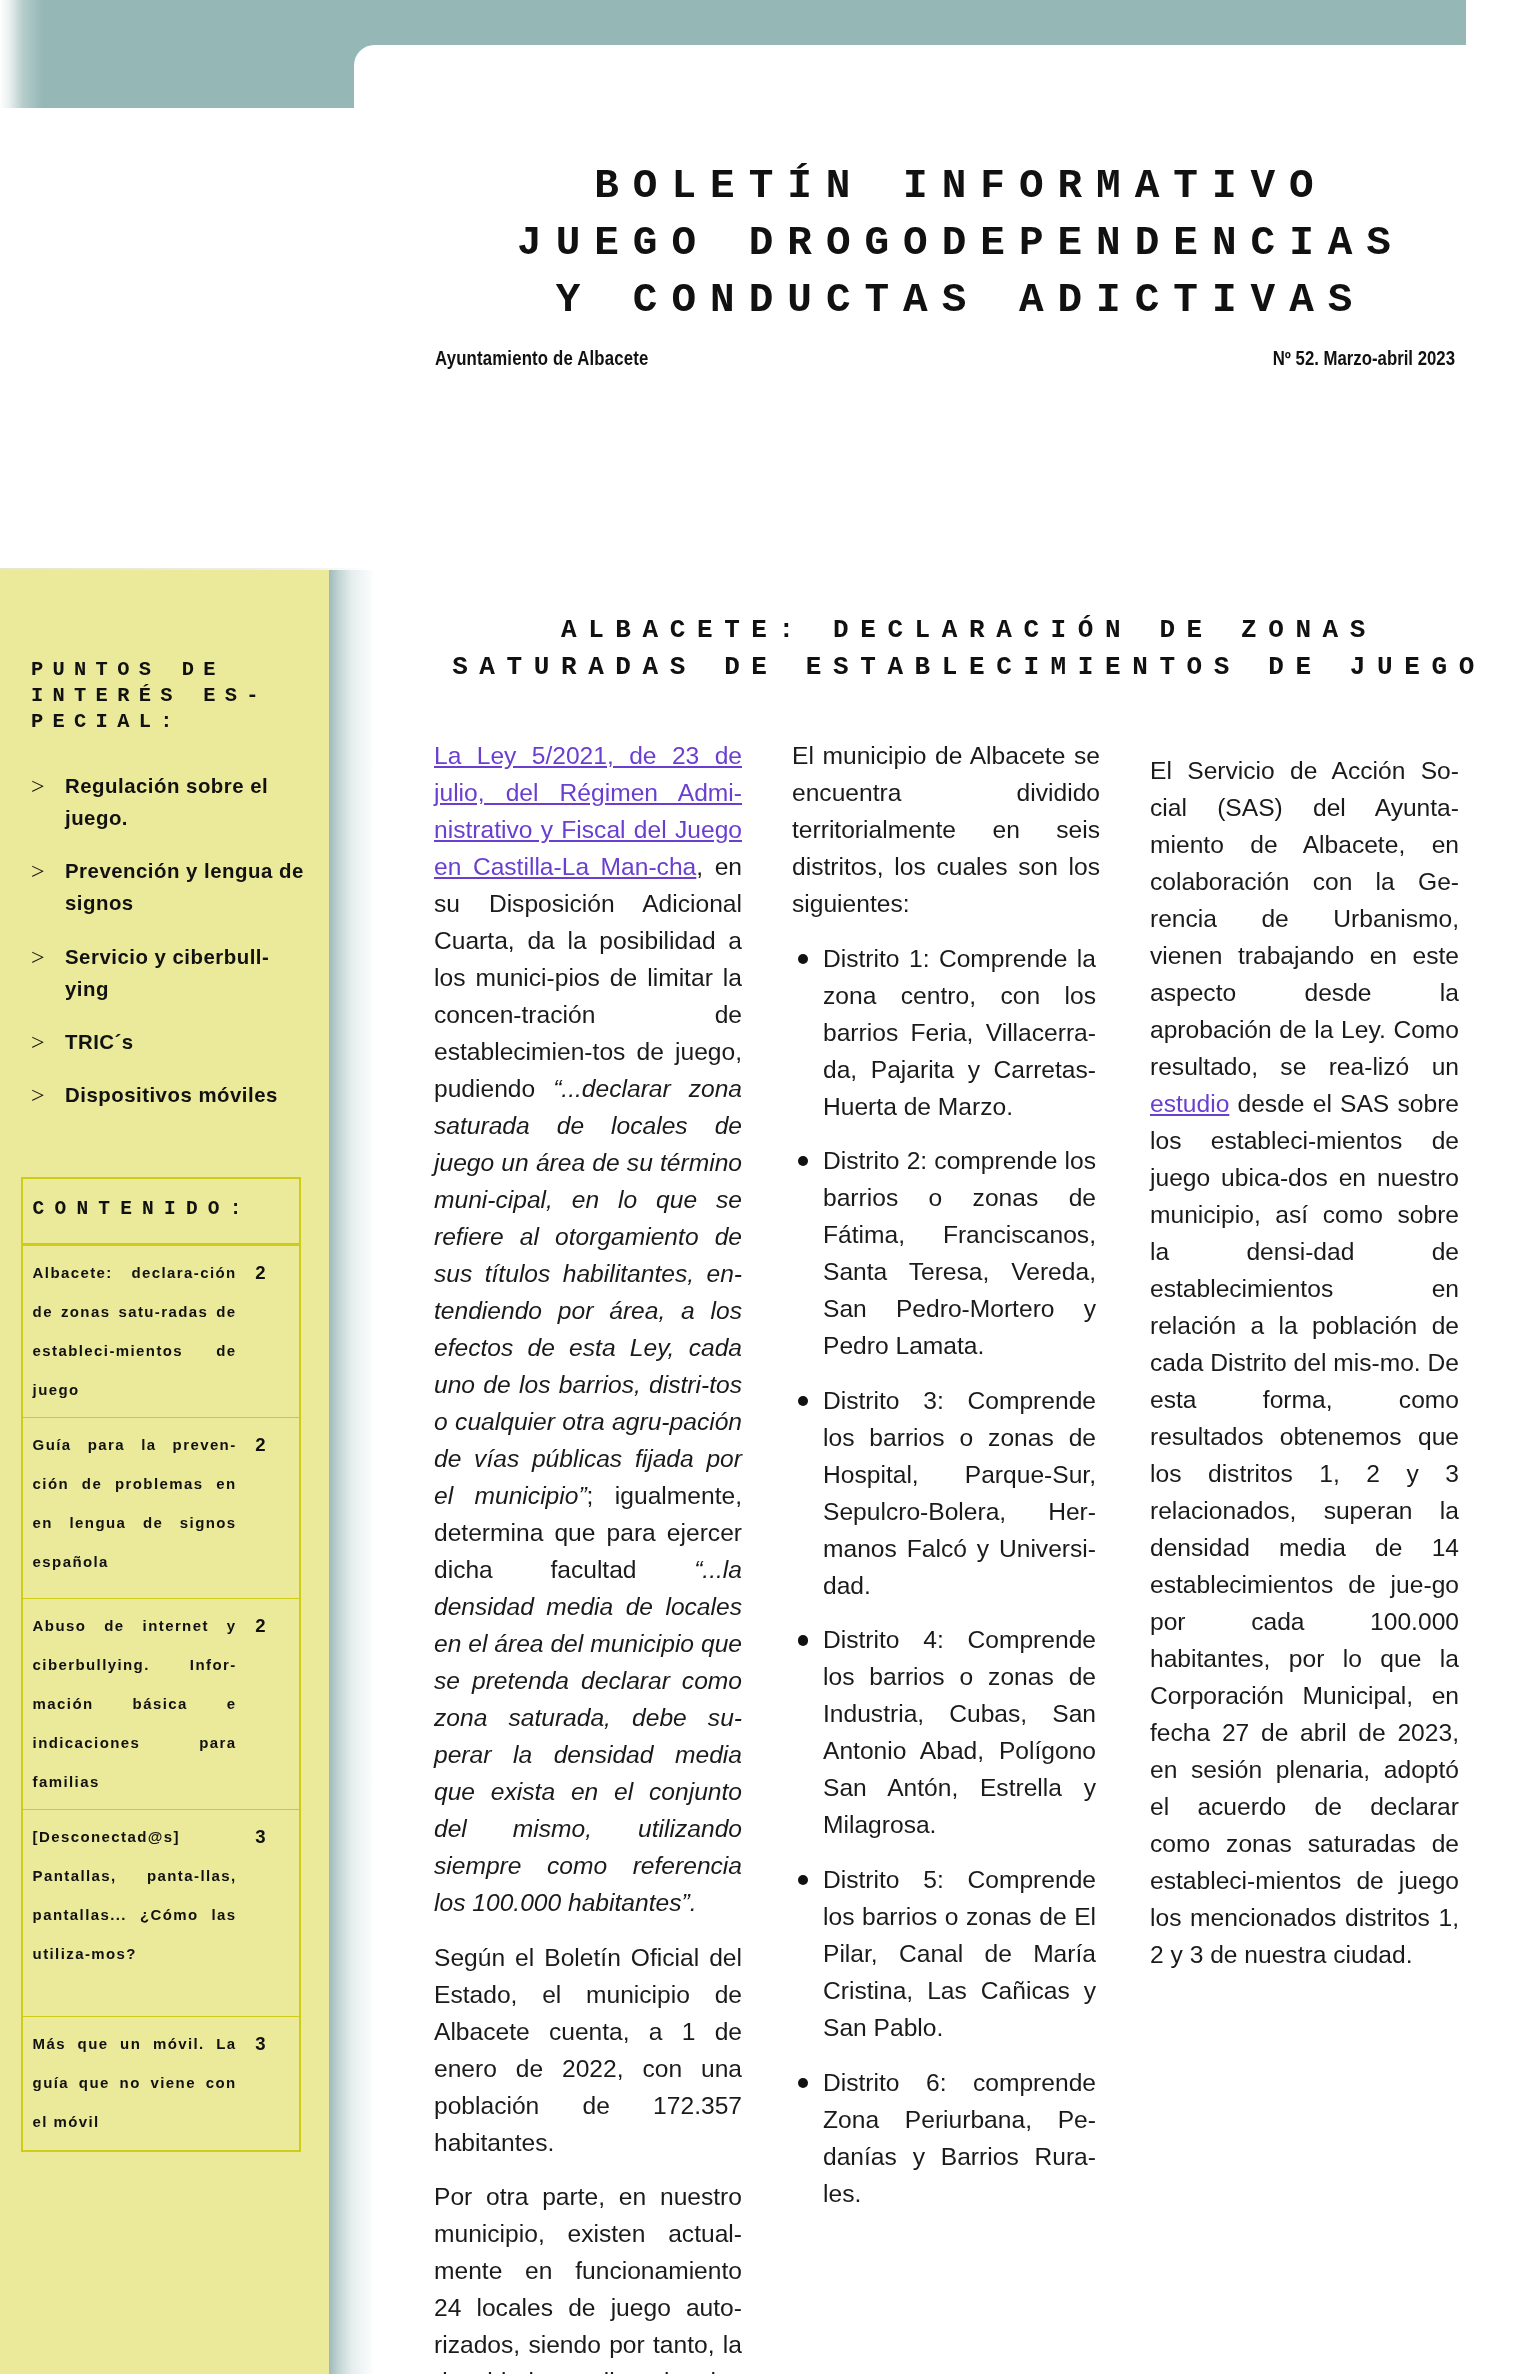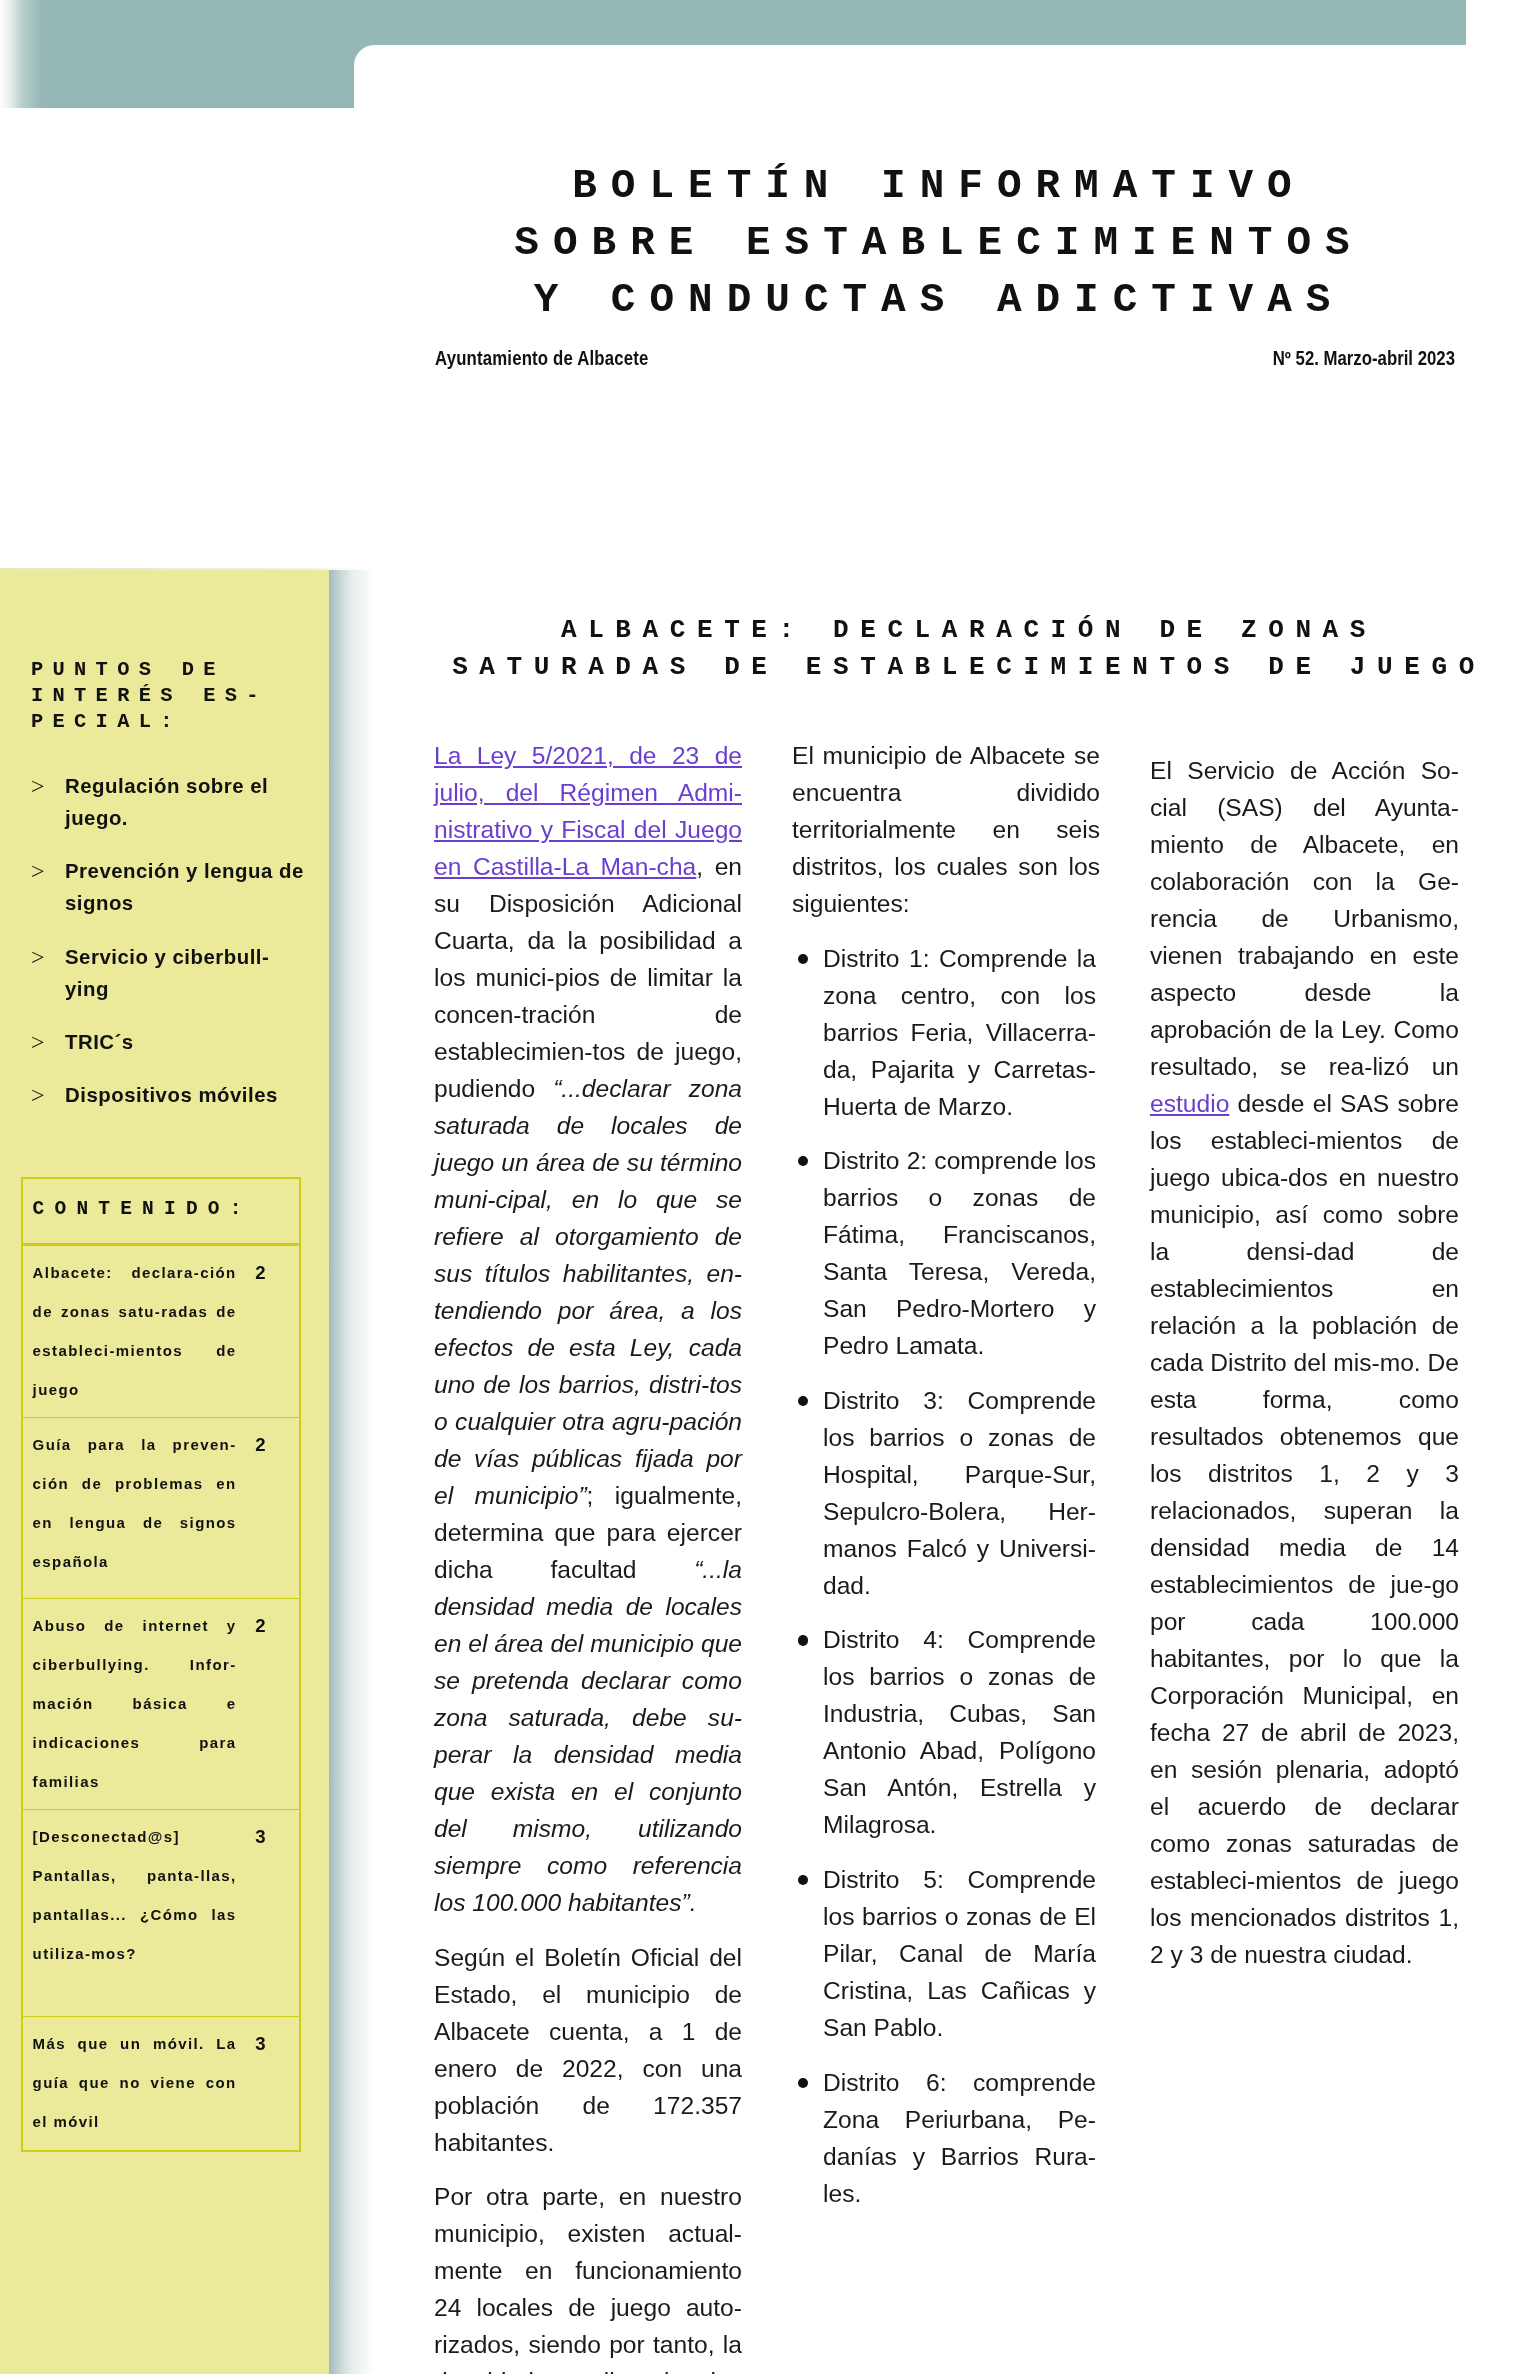--- a/index.html
+++ b/index.html
@@ -23,21 +23,21 @@
   .band-corner {
     position:absolute; left:354px; top:45px; width:28px; height:28px;
     background:#ffffff; border-top-left-radius:20.4px;
   }
   .band-corner-bg {
     position:absolute; left:354px; top:45px; width:28px; height:28px; background:#95b8b6;
   }
 
   
   .masthead {
-    position:absolute; left:424px; top:158px; width:1030px; text-align:center;
+    position:absolute; left:446px; top:158px; width:1030px; text-align:center;
     font-family:"Liberation Mono", monospace; font-weight:bold;
     font-size:41px; line-height:57px; letter-spacing:14px; color:#111;
   }
   .masthead div { white-space:nowrap; }
   .org {
     position:absolute; left:435px; top:347px;
     font-family:"Liberation Sans", sans-serif; font-weight:bold; font-size:19.5px;
     transform:scaleX(0.86); transform-origin:left; letter-spacing:0.2px;
   }
   .issue {
@@ -121,21 +121,21 @@
 <body>
 
 <div class="band-left"></div>
 <div class="band-top"></div>
 <div class="band-top-fade"></div>
 <div class="band-corner-bg"></div>
 <div class="band-corner"></div>
 
 <div class="masthead">
   <div>BOLETÍN INFORMATIVO</div>
-  <div>SOBRE ESTABLECIMIENTOS</div>
+  <div>JUEGO DROGODEPENDENCIAS</div>
   <div>Y CONDUCTAS ADICTIVAS</div>
 </div>
 <div class="org">Ayuntamiento de Albacete</div>
 <div class="issue">Nº 52. Marzo-abril 2023</div>
 
 <div class="sidebar-topline"></div>
 <div class="sidebar"></div>
 <div class="sidebar-shadow"></div>
 
 <div class="puntos-title">PUNTOS DE INTERÉS ES-PECIAL:</div>

